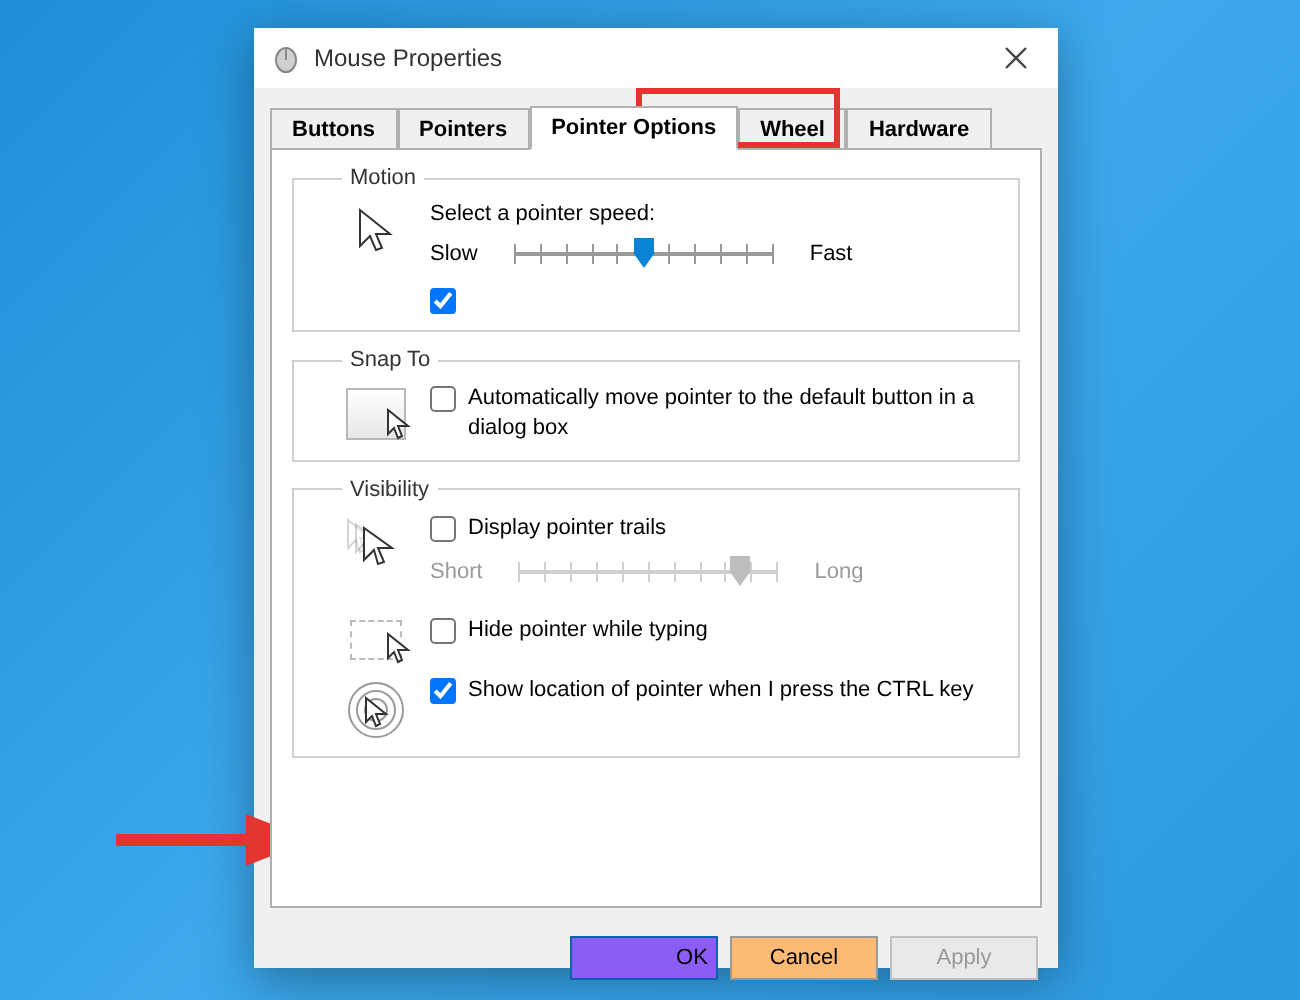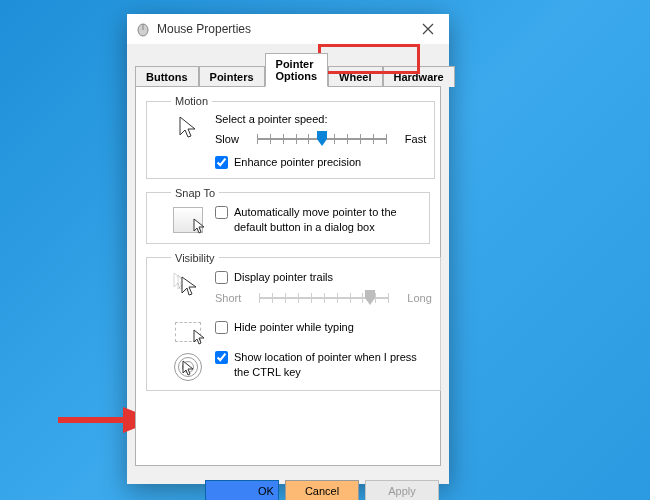--- a/index.html
+++ b/index.html
@@ -7,21 +7,21 @@
     width: 650px; height: 500px;
     background: linear-gradient(135deg, #1e8fd8 0%, #3ba9ec 50%, #2c9ae0 100%);
     font-family: "Segoe UI", Tahoma, sans-serif;
     font-size: 11px;
     overflow: hidden;
     position: relative;
   }
   .window {
     position: absolute;
     left: 127px; top: 14px;
-    width: 322px; height: 470px;
+    width: 402px; height: 470px;
     background: #f0f0f0;
     box-shadow: 0 6px 24px rgba(0,0,0,.35);
   }
   .titlebar {
     height: 30px;
     background: #fff;
     display: flex; align-items: center;
     padding: 0 8px;
   }
   .titlebar .app-icon {
@@ -101,21 +101,21 @@
     display:flex; justify-content:flex-end; gap:6px;
     padding: 6px 10px 10px 0;
   }
   .btn {
     width: 74px; height: 22px;
     border: 1px solid #999;
     background: #fdba74;
     font-size: 11px;
     cursor: pointer;
   }
-  .btn.primary { border: 1px solid #0a64ad; background:#3b82f6;padding-left:48px; }
+  .btn.primary { border: 1px solid #0a64ad; background:#8b5cf6;padding-left:48px; }
   .btn.disabled { color:#9a9a9a; background:#e9e9e9; border-color:#c0c0c0;}
   
   .arrow-annot {
     position: absolute;
     left: 58px; top: 405px;
     pointer-events: none;
   }
   .cursor-arrow svg { display:block; }
   .snapto-icon { width:30px; height:26px; border:1px solid #b8b8b8; background:linear-gradient(#fff,#e8e8e8); position:relative;}
   .snapto-icon .mini { position:absolute; right:-4px; bottom:-4px;}
@@ -182,21 +182,20 @@
                   <span></span>
                 </div>
               <div class="thumb"><svg width="14" height="16" viewBox="0 0 14 16">
                     <path d="M2 0 H12 V8 L7 15 L2 8 Z" fill="#0a84d6"></path>
                   </svg></div>
             </div>
             <span>Fast</span>
           </div>
           <label class="chk">
             <input type="checkbox" checked="" style="">
-            <span>Enhance pointer precision</span>
           </label>
         </div>
       </div>
     </fieldset>
 
     <fieldset>
       <legend>Snap To</legend>
       <div class="row">
         <div class="icon-col">
           <div class="snapto-icon">

